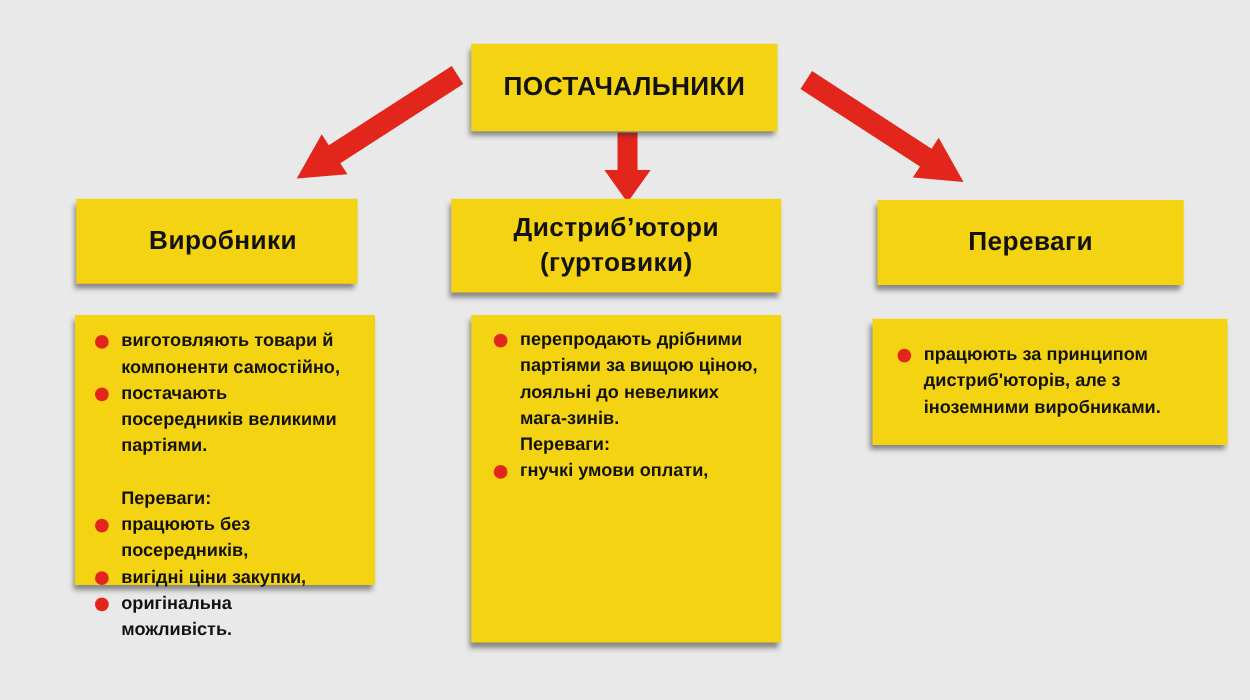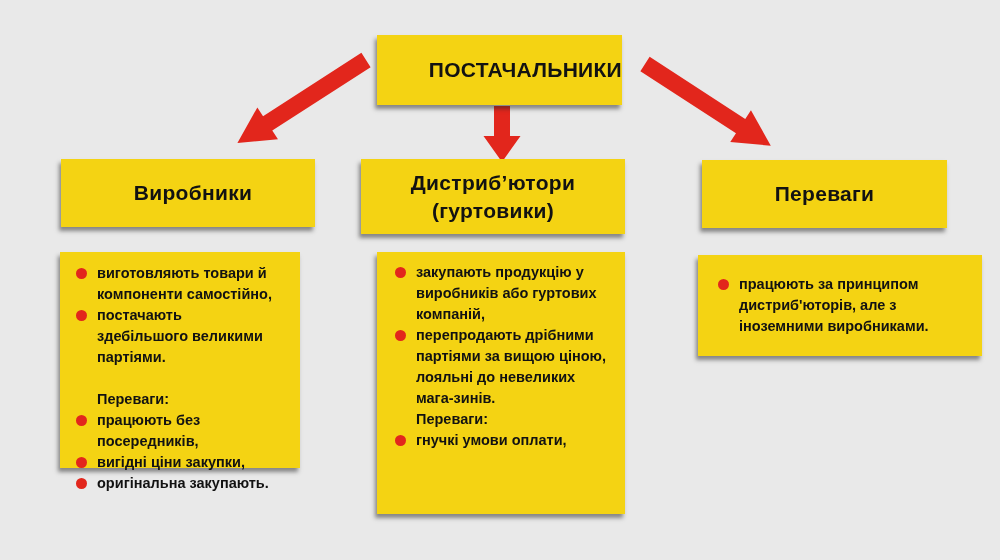--- a/index.html
+++ b/index.html
@@ -17,22 +17,22 @@
     box-shadow:-2px 4px 4px rgba(35,35,35,0.5);
     color:#121212;
     box-sizing:border-box;
   }
   .head{
     display:flex;align-items:center;justify-content:center;
     text-align:center;
     font-weight:bold;font-size:21px;line-height:1.3;
     letter-spacing:0.3px;
   }
-  .root-box{left:377px;top:35px;width:245px;height:70px;justify-content:flex-end;}
-  .head-left{left:61px;top:159px;width:254px;height:68px;padding-left:10px;}
+  .root-box{left:377px;top:35px;width:245px;height:70px;}
+  .head-left{left:61px;top:159px;width:225px;height:68px;padding-left:10px;}
   .head-mid{left:361px;top:159px;width:264px;height:75px;padding:0 28px;}
   .head-right{left:702px;top:160px;width:245px;height:68px;}
   .body-left{left:60px;top:252px;width:240px;height:216px;}
   .body-mid{left:377px;top:252px;width:248px;height:262px;}
   .body-right{left:698px;top:255px;width:284px;height:101px;}
   .body-left ul{padding:11px 24px 8px 16px;}
   .body-mid ul{padding:10px 10px 8px 18px;}
   .body-right ul{padding:19px 10px 8px 20px;}
   ul.blist{list-style:none;margin:0;}
   ul.blist li{
@@ -80,51 +80,47 @@
   </div>
 
   <div class="box body-left">
     <ul class="blist">
       <li>
           <span class="dot"></span>
           <span class="t">виготовляють товари й компоненти самостійно,</span>
         </li>
       <li>
           <span class="dot"></span>
-          <span class="t">постачають здебільшого великими партіями.</span>
+          <span class="t">постачають посередників великими партіями.</span>
         </li>
       <li class="nb spacer">
           <span class="dot"></span>
           <span class="t"></span>
         </li>
       <li class="nb">
           <span class="dot"></span>
           <span class="t">Переваги:</span>
         </li>
       <li>
           <span class="dot"></span>
           <span class="t">працюють без посередників,</span>
         </li>
       <li>
           <span class="dot"></span>
           <span class="t">вигідні ціни закупки,</span>
         </li>
       <li>
           <span class="dot"></span>
-          <span class="t">оригінальна закупають.</span>
+          <span class="t">оригінальна можливість.</span>
         </li>
     </ul>
   </div>
 
   <div class="box body-mid">
     <ul class="blist">
-      <li>
-          <span class="dot"></span>
-          <span class="t">закупають продукцію у виробників або гуртових компаній,</span>
-        </li>
       <li>
           <span class="dot"></span>
           <span class="t">перепродають дрібними партіями за вищою ціною, лояльні до невеликих мага-зинів.</span>
         </li>
       <li class="nb">
           <span class="dot"></span>
           <span class="t">Переваги:</span>
         </li>
       <li>
           <span class="dot"></span>

